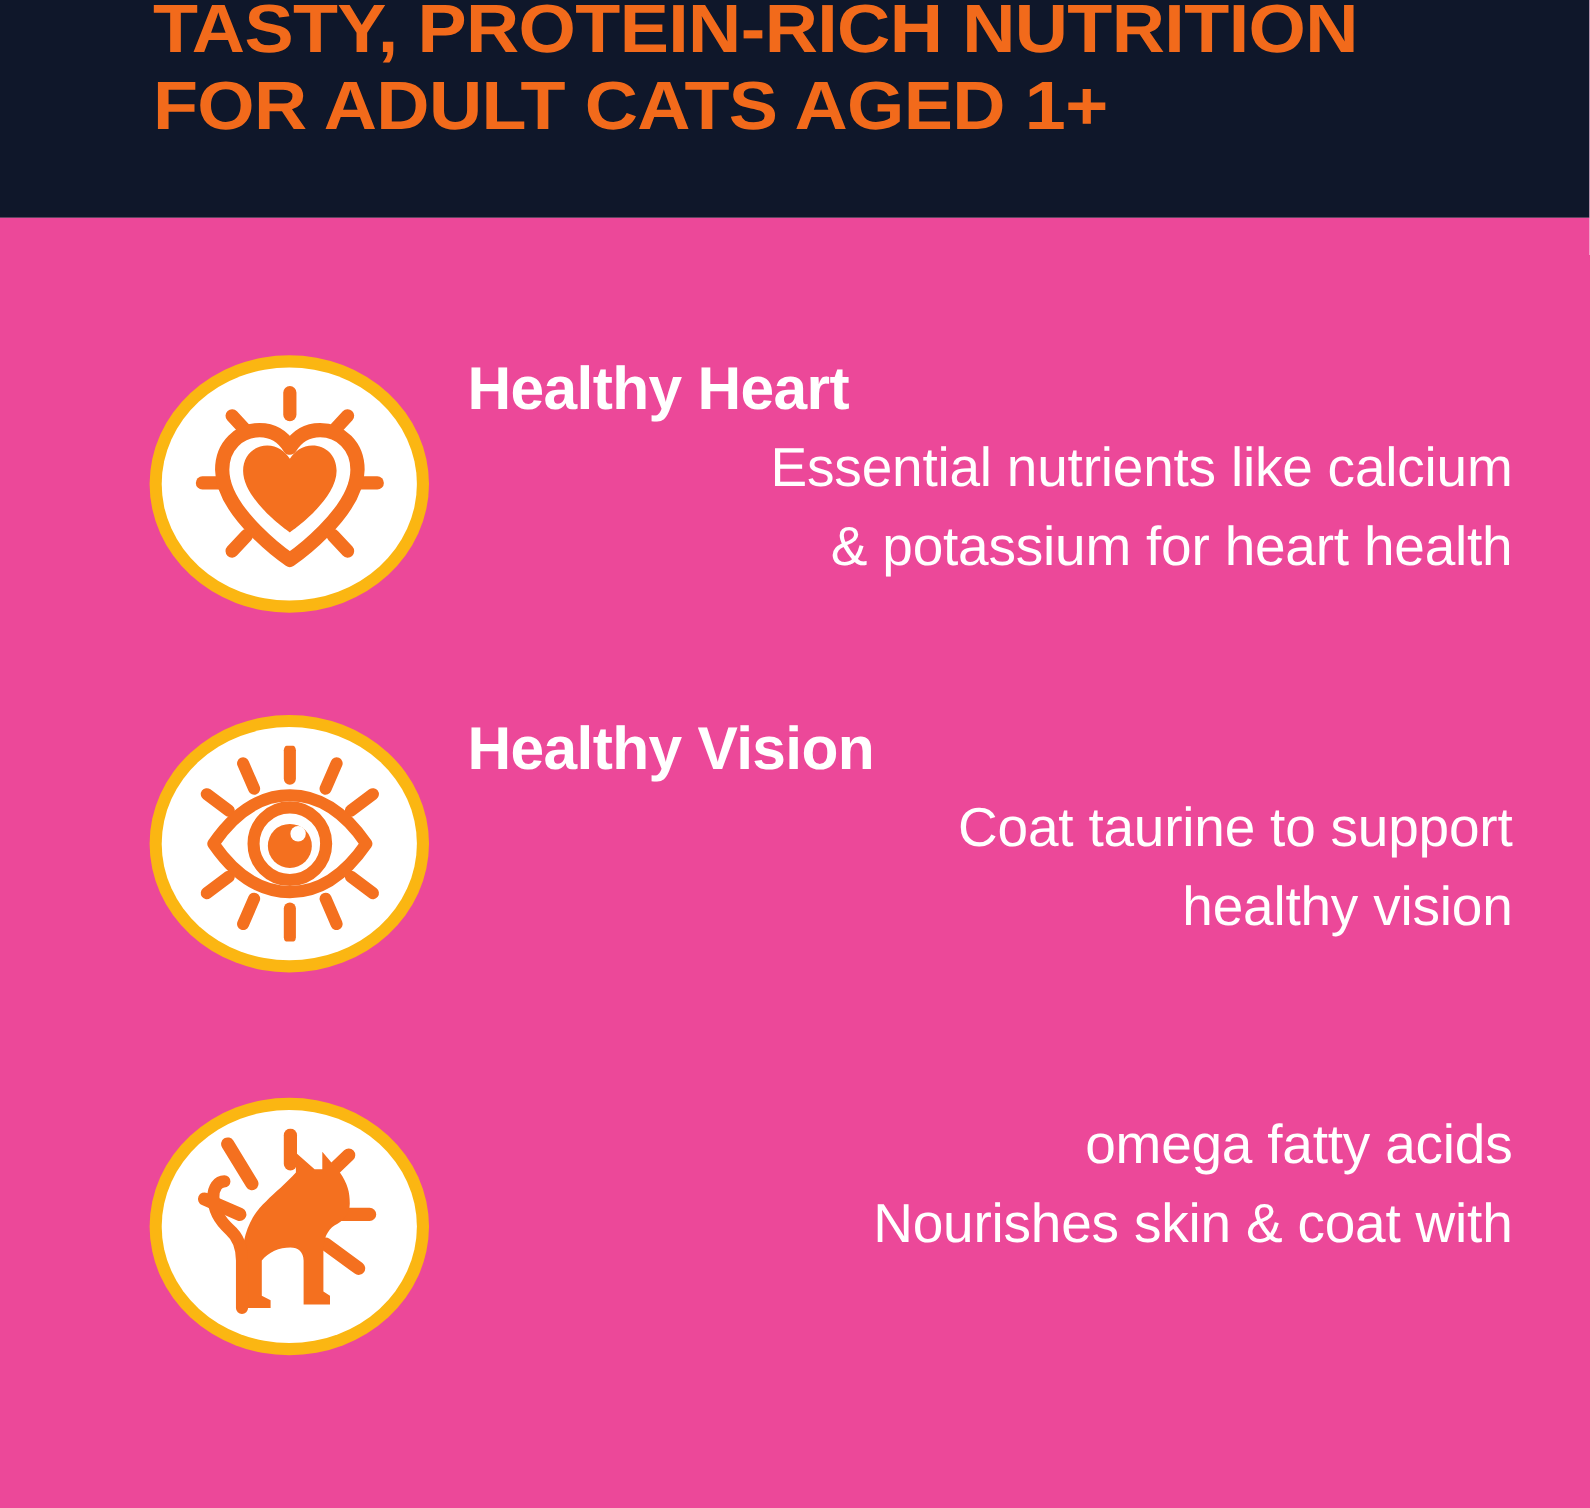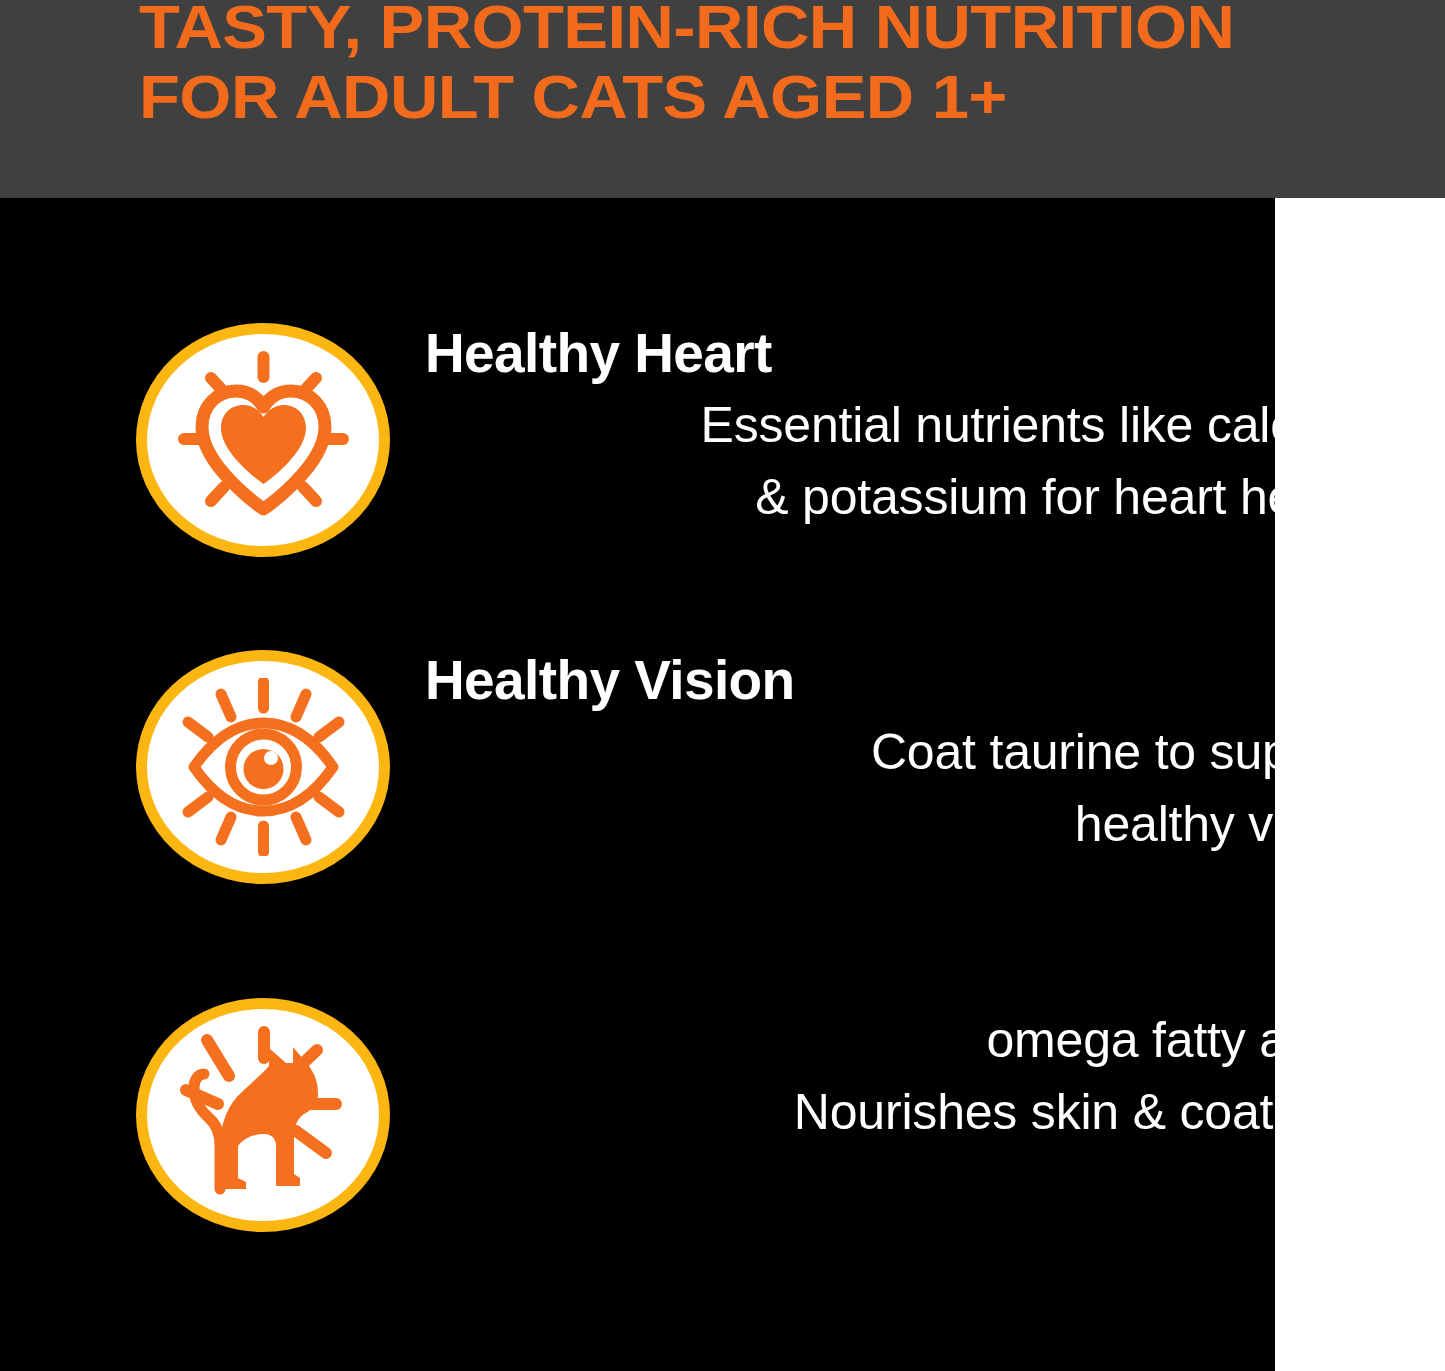--- a/index.html
+++ b/index.html
@@ -21,21 +21,21 @@
     background: #ffffff;
   }
 
   
   .headline-band {
     position: absolute;
     left: 0;
     top: 0;
     width: 1445px;
     height: 198px;
-    background: #404040;
+    background: #0f172a;
   }
   .headline {
     position: absolute;
     left: 139px;
     top: -4px;
     width: 1260px;
     color: #F26A1B;
     font-family: "Liberation Sans", sans-serif;
     font-weight: bold;
     font-size: 62px;
@@ -49,23 +49,23 @@
     display: block;
     white-space: nowrap;
   }
   .headline .l2 { margin-top: 8px; }
 
   
   .panel {
     position: absolute;
     left: 0;
     top: 198px;
-    width: 1275px;
+    width: 1445px;
     height: 1173px;
-    background: #000000;
+    background: #ec4899;
   }
 
   
   .benefit {
     position: absolute;
     left: 0;
     width: 1445px;
   }
   .benefit.row-0 { top: 125px; }
   .benefit.row-1 { top: 452px; }

